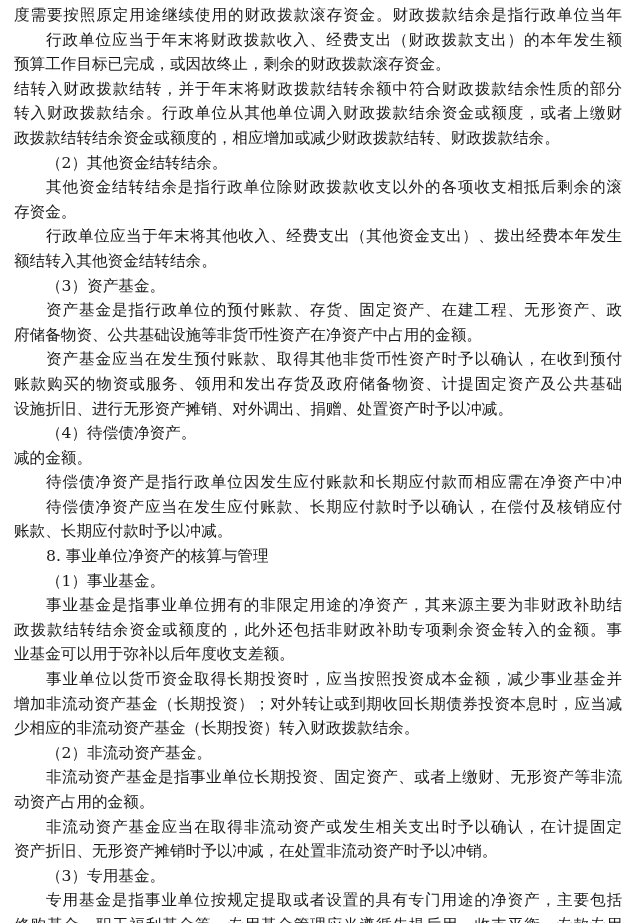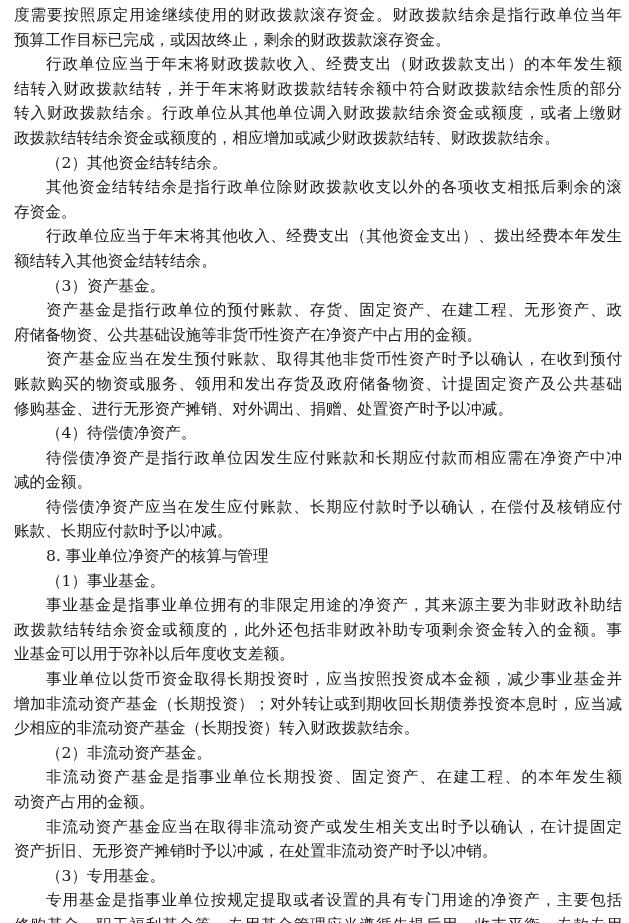--- a/index.html
+++ b/index.html
@@ -39,50 +39,50 @@
     .line.heading {
       padding-left: 32px;
       text-align-last: left;
     }
   </style>
 </head>
 <body>
 
 <div class="page">
   <div class="line">度需要按照原定用途继续使用的财政拨款滚存资金。财政拨款结余是指行政单位当年</div>
+  <div class="line indent">行政单位应当于年末将财政拨款收入、经费支出（财政拨款支出）的本年发生额</div>
   <div class="line last">预算工作目标已完成，或因故终止，剩余的财政拨款滚存资金。</div>
-  <div class="line indent">行政单位应当于年末将财政拨款收入、经费支出（财政拨款支出）的本年发生额</div>
   <div class="line">结转入财政拨款结转，并于年末将财政拨款结转余额中符合财政拨款结余性质的部分</div>
   <div class="line">转入财政拨款结余。行政单位从其他单位调入财政拨款结余资金或额度，或者上缴财</div>
   <div class="line last">政拨款结转结余资金或额度的，相应增加或减少财政拨款结转、财政拨款结余。</div>
   <div class="line heading">（2）其他资金结转结余。</div>
   <div class="line indent">其他资金结转结余是指行政单位除财政拨款收支以外的各项收支相抵后剩余的滚</div>
   <div class="line last">存资金。</div>
   <div class="line indent">行政单位应当于年末将其他收入、经费支出（其他资金支出）、拨出经费本年发生</div>
   <div class="line last">额结转入其他资金结转结余。</div>
   <div class="line heading">（3）资产基金。</div>
   <div class="line indent">资产基金是指行政单位的预付账款、存货、固定资产、在建工程、无形资产、政</div>
   <div class="line last">府储备物资、公共基础设施等非货币性资产在净资产中占用的金额。</div>
   <div class="line indent">资产基金应当在发生预付账款、取得其他非货币性资产时予以确认，在收到预付</div>
   <div class="line">账款购买的物资或服务、领用和发出存货及政府储备物资、计提固定资产及公共基础</div>
-  <div class="line last">修购基金、进行无形资产摊销、对外调出、捐赠、处置资产时予以冲减。</div>
+  <div class="line last">设施折旧、进行无形资产摊销、对外调出、捐赠、处置资产时予以冲减。</div>
   <div class="line heading">（4）待偿债净资产。</div>
+  <div class="line last">减的金额。</div>
   <div class="line indent">待偿债净资产是指行政单位因发生应付账款和长期应付款而相应需在净资产中冲</div>
-  <div class="line last">减的金额。</div>
   <div class="line indent">待偿债净资产应当在发生应付账款、长期应付款时予以确认，在偿付及核销应付</div>
   <div class="line last">账款、长期应付款时予以冲减。</div>
   <div class="line heading">8. 事业单位净资产的核算与管理</div>
   <div class="line heading">（1）事业基金。</div>
   <div class="line indent">事业基金是指事业单位拥有的非限定用途的净资产，其来源主要为非财政补助结</div>
   <div class="line">政拨款结转结余资金或额度的，此外还包括非财政补助专项剩余资金转入的金额。事</div>
   <div class="line last">业基金可以用于弥补以后年度收支差额。</div>
   <div class="line indent">事业单位以货币资金取得长期投资时，应当按照投资成本金额，减少事业基金并</div>
   <div class="line">增加非流动资产基金（长期投资）；对外转让或到期收回长期债券投资本息时，应当减</div>
   <div class="line last">少相应的非流动资产基金（长期投资）转入财政拨款结余。</div>
   <div class="line heading">（2）非流动资产基金。</div>
-  <div class="line indent">非流动资产基金是指事业单位长期投资、固定资产、在建工程、的本年发生额</div>
+  <div class="line indent">非流动资产基金是指事业单位长期投资、固定资产、或者上缴财、无形资产等非流</div>
   <div class="line last">动资产占用的金额。</div>
   <div class="line indent">非流动资产基金应当在取得非流动资产或发生相关支出时予以确认，在计提固定</div>
   <div class="line last">资产折旧、无形资产摊销时予以冲减，在处置非流动资产时予以冲销。</div>
   <div class="line heading">（3）专用基金。</div>
   <div class="line indent">专用基金是指事业单位按规定提取或者设置的具有专门用途的净资产，主要包括</div>
   <div class="line">修购基金、职工福利基金等。专用基金管理应当遵循先提后用、收支平衡、专款专用</div>
 </div>
 
 </body></html>

